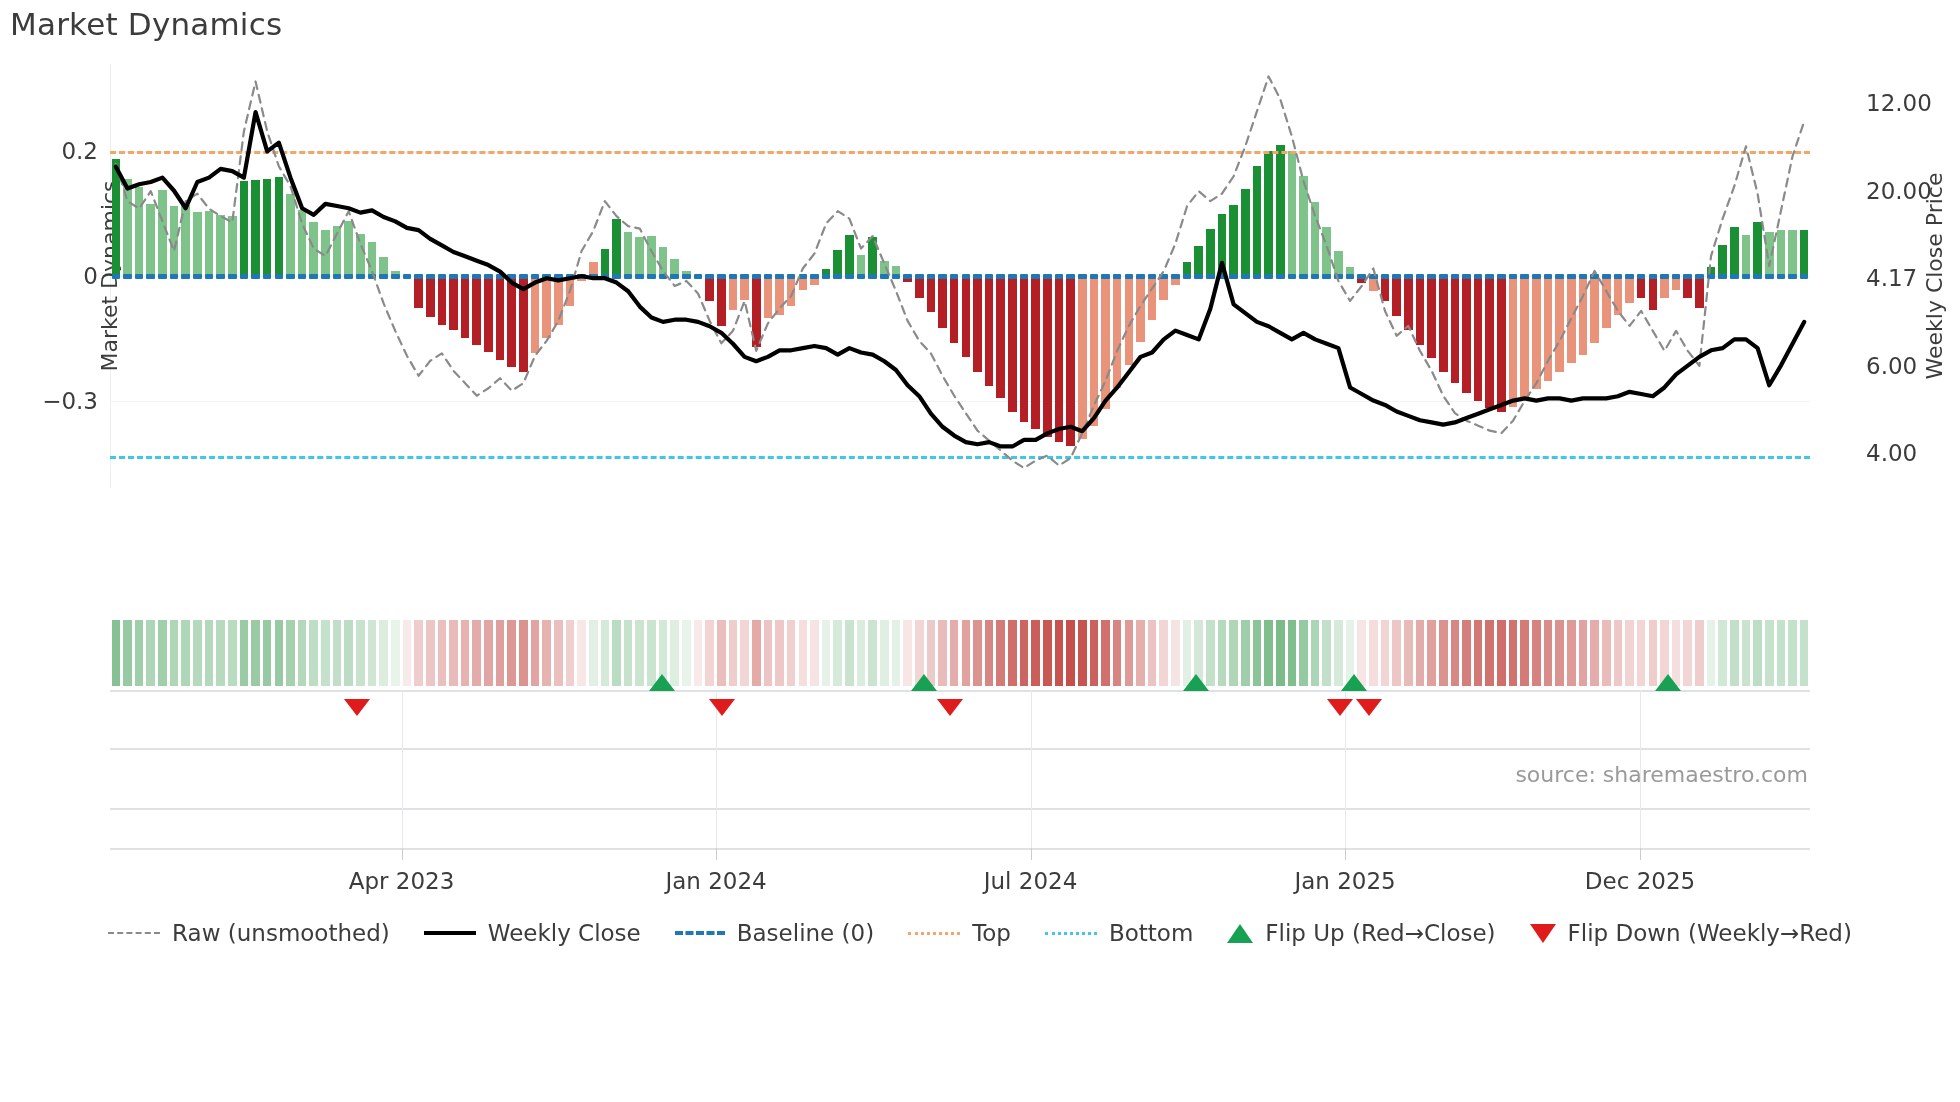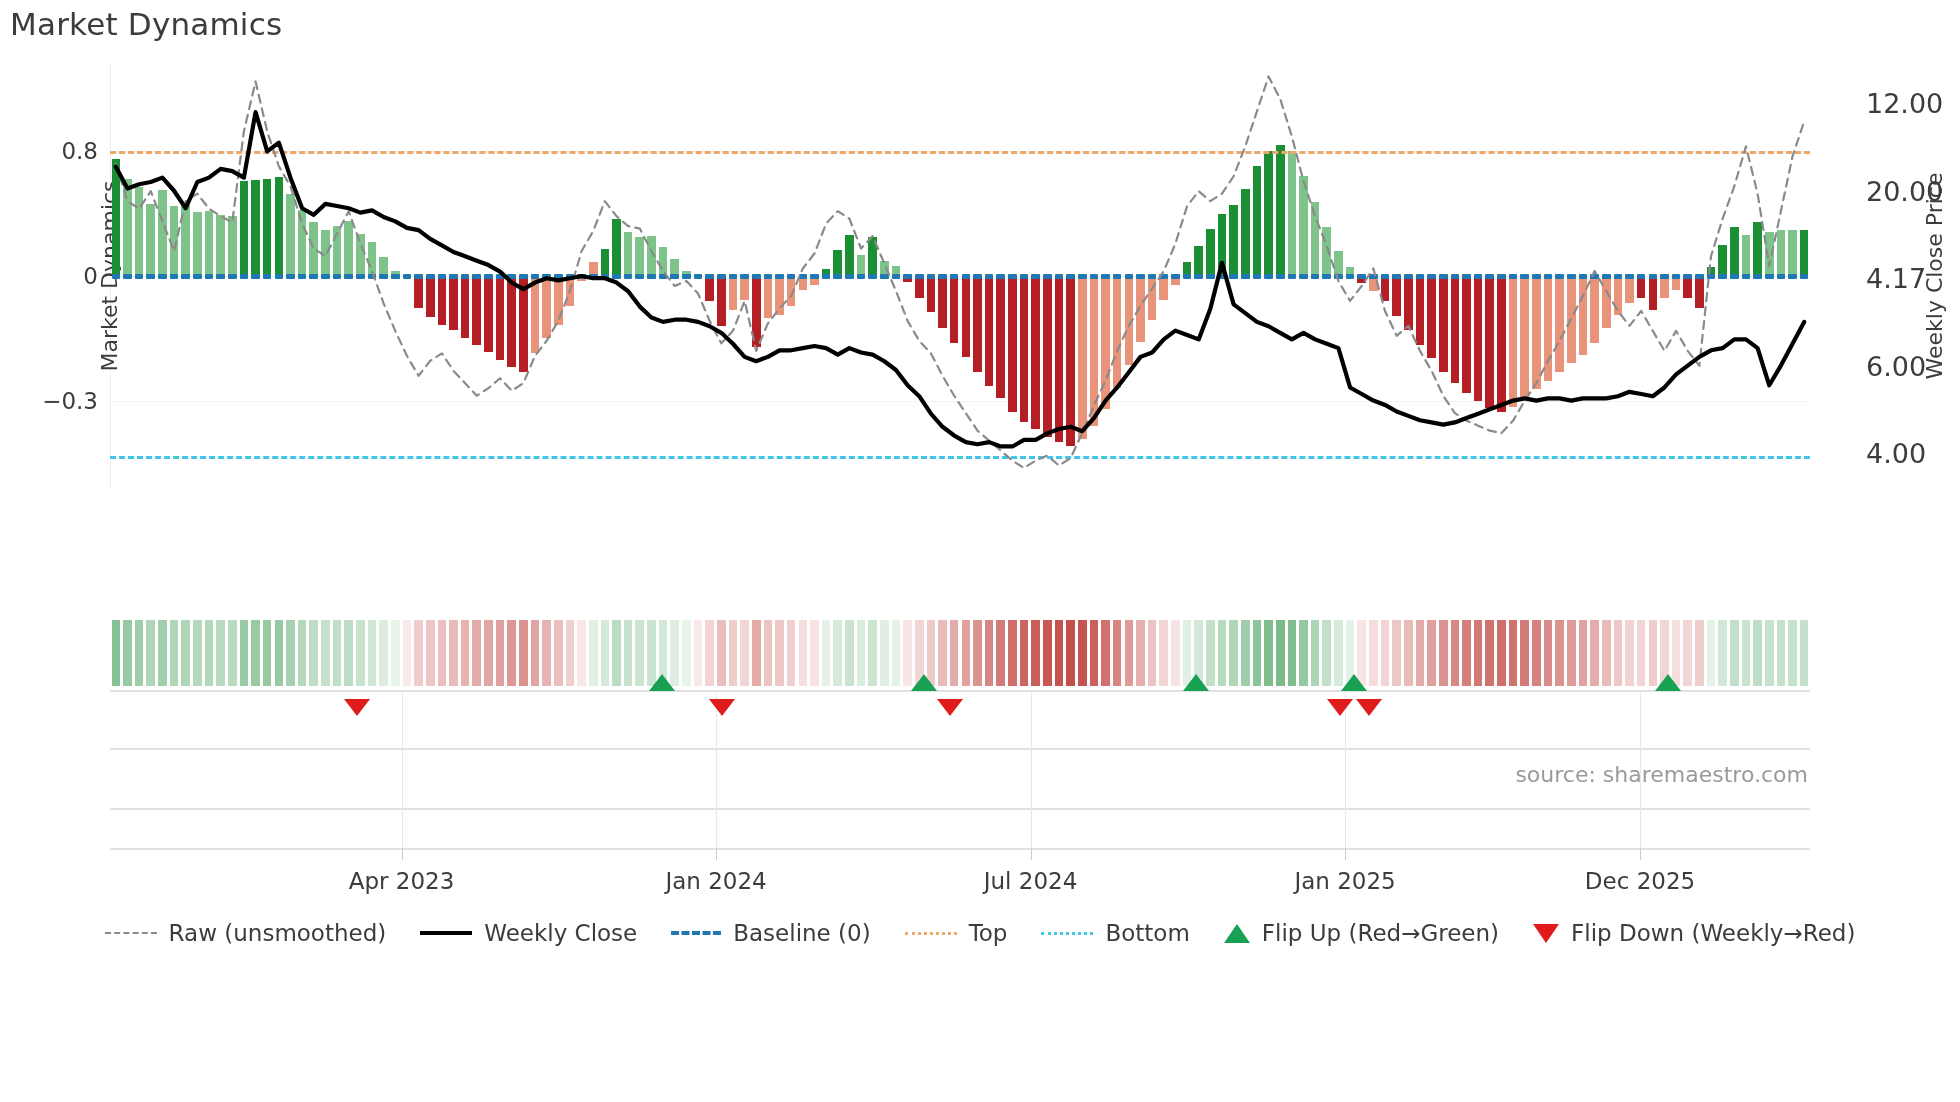--- a/index.html
+++ b/index.html
@@ -15,21 +15,21 @@
   .spine-left{position:absolute;left:0;top:0;width:1.4px;height:100%;background:#eceef2;}
   .grid-h{position:absolute;left:0;width:100%;height:1.4px;background:#f1f2f5;}
 
   
   .ylab-left{position:absolute;left:-96px;top:50%;transform:translateY(-50%) rotate(-90deg);
     transform-origin:center;font-size:22px;color:#3c3c3c;white-space:nowrap;}
   .ylab-right{position:absolute;right:-228px;top:50%;transform:translateY(-50%) rotate(-90deg);
     transform-origin:center;font-size:22px;color:#3c3c3c;white-space:nowrap;}
   .ytick-l{position:absolute;right:calc(100% + 12px);font-size:23px;color:#3c3c3c;
     white-space:nowrap;transform:translateY(-50%);}
-  .ytick-r{position:absolute;left:calc(100% + 56px);font-size:27px;color:#3c3c3c;
+  .ytick-r{position:absolute;left:calc(100% + 56px);font-size:23px;color:#3c3c3c;
     white-space:nowrap;transform:translateY(-50%);}
 
   
   .refline{position:absolute;left:0;width:100%;height:0;border-top-width:3px;}
   .ref-top{border-top:3px dashed #f0a868;}
   .ref-bottom{border-top:3px dashed #3fc6e8;}
 
   
   .bar{position:absolute;bottom:auto;}
   .zero-tick{position:absolute;height:5px;background:#1f77b4;border-radius:1px;}
@@ -85,21 +85,21 @@
 
     <div class="ylab-left">Market Dynamics</div>
     <div class="ylab-right">Weekly Close Price</div>
 
     <div id="grid-layer">
         <div class="grid-h" style="top: 87.2941px;"></div>
         <div class="grid-h" style="top: 212px;"></div>
         <div class="grid-h" style="top: 336.706px;"></div>
       </div>
     <div id="ytick-layer">
-        <div class="ytick-l" style="top: 87.2941px;">0.8</div>
+        <div class="ytick-l" style="top: 87.2941px;">0.2</div>
         <div class="ytick-l" style="top: 212px;">0</div>
         <div class="ytick-l" style="top: 336.706px;">−0.3</div>
         <div class="ytick-r" style="top: 39.3402px;">12.00</div>
         <div class="ytick-r" style="top: 126.763px;">20.00</div>
         <div class="ytick-r" style="top: 214.186px;">4.17</div>
         <div class="ytick-r" style="top: 301.608px;">6.00</div>
         <div class="ytick-r" style="top: 389.031px;">4.00</div>
       </div>
     <div id="bar-layer">
         <div class="bar" style="left: 1.5137px; top: 94.7765px; width: 8.61644px; height: 117.224px; background: rgb(26, 143, 51);"></div>
@@ -602,20 +602,20 @@
       <div class="lg-item">
         <span class="sw sw-dashorange"></span>
         <span class="lg-label">Top</span>
       </div>
       <div class="lg-item">
         <span class="sw sw-dashcyan"></span>
         <span class="lg-label">Bottom</span>
       </div>
       <div class="lg-item">
         <span class="sw-triup"></span>
-        <span class="lg-label">Flip Up (Red→Green)</span>
+        <span class="lg-label">Flip Up (Red→Close)</span>
       </div>
       <div class="lg-item">
         <span class="sw-tridown"></span>
         <span class="lg-label">Flip Down (Weekly→Red)</span>
       </div>
     </div>
 </div>
 
 </body></html>

